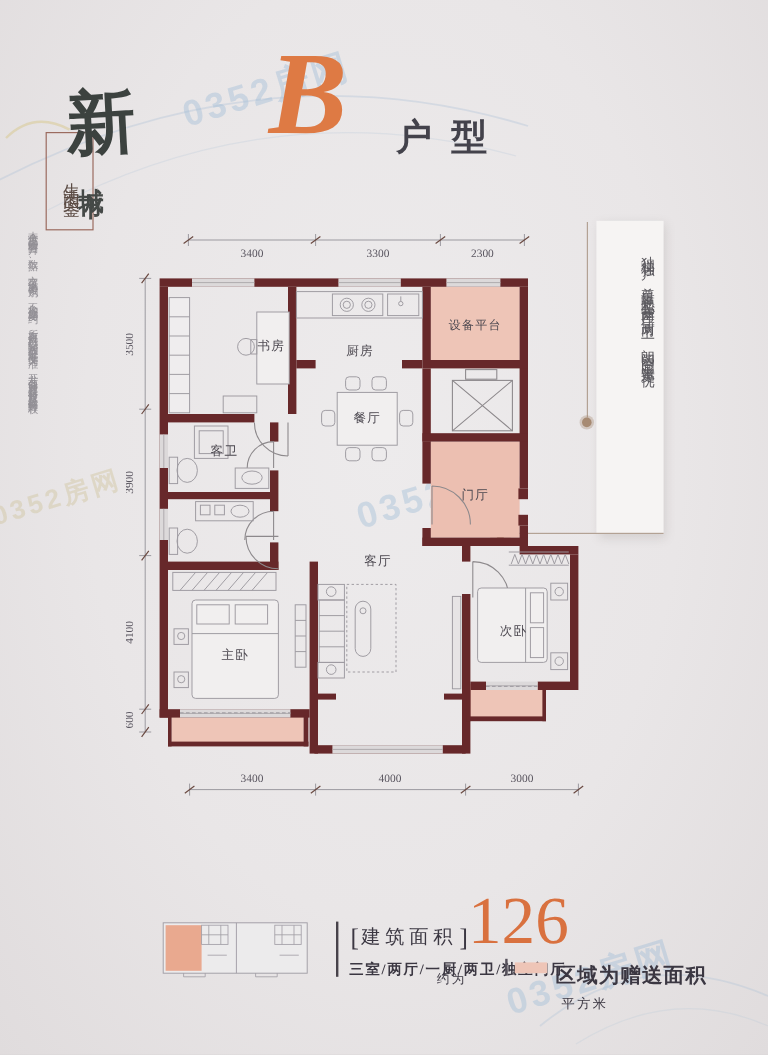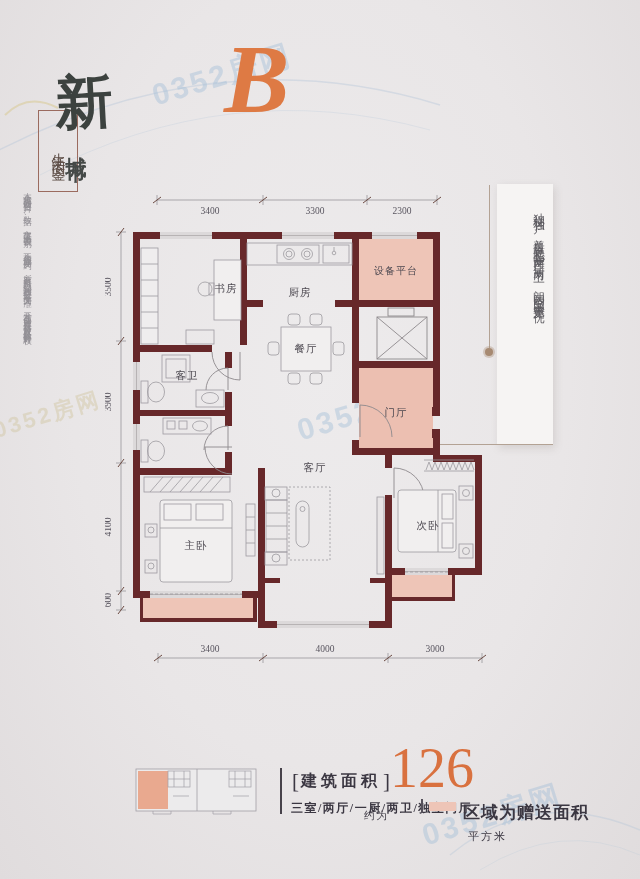--- a/index.html
+++ b/index.html
@@ -40,21 +40,21 @@
                    background:rgba(150,110,85,.30);}
   .foyer-dot-inner{position:absolute;left:413px;top:441px;width:8px;height:8px;border-radius:50%;background:#8a6350;}
   
   svg text{font-family:"Liberation Serif","DejaVu Serif",serif;}
   .room-label{font-size:10.5px;fill:#4c4850;letter-spacing:1px;}
   .dim-label{font-size:9.5px;fill:#5a5660;}
   
   .f-divbar{position:absolute;left:280px;top:768px;width:2px;height:46px;background:#47424a;}
   .f-bracket-label{position:absolute;left:292px;top:771px;display:flex;align-items:center;color:#3b3742;}
   .f-bracket-label .br{font-size:21px;font-weight:400;line-height:1;color:#3b3742;}
-  .f-bracket-label .lbl{font-size:16px;font-weight:700;letter-spacing:4px;margin:0 2px;}
+  .f-bracket-label .lbl{font-size:16px;font-weight:400;letter-spacing:4px;margin:0 2px;}
   .f-approx{position:absolute;left:364px;top:809px;font-size:10.5px;letter-spacing:2px;color:#3b3742;}
   .f-value{position:absolute;left:390px;top:740px;font-size:56px;line-height:1;color:#d9713f;}
   .f-unit{position:absolute;left:468px;top:781px;font-size:11px;letter-spacing:2px;color:#3b3742;margin-top:48px;}
   .f-desc{position:absolute;left:291px;top:800px;font-size:12px;letter-spacing:1.5px;color:#3b3742;font-weight:700;}
   .f-div2{position:absolute;left:421px;top:799px;width:1.5px;height:14px;background:#55505a;}
   .f-swatch{position:absolute;left:429px;top:802px;width:27px;height:9px;background:#eec5b7;}
   .f-note{position:absolute;left:463px;top:801px;font-size:17px;letter-spacing:1px;color:#3b3742;font-weight:700;}
 </style>
 </head>
 <body>
@@ -76,20 +76,21 @@
   <div class="wm" style="left:420px;top:795px">0352房网</div>
   <div class="wm khaki" style="left:-8px;top:400px">0352房网</div>
 
   <div class="logo-box">
     <span>生活图鉴</span>
   </div>
   <div class="logo-xin">新</div>
   <div class="logo-city">城市</div>
 
   <div class="b-letter">B</div>
+  <div class="unit-type">户型</div>
 
   <div class="disclaimer">本宣传品内所有图片、数据、文字仅供参考识别,不构成合同要约,所有资料均以实际和政府批准文件为准,开发商保留对其资料修改权及最终解释权。</div>
 
   <div class="card-rule"></div>
   <div class="card-dot"></div>
   <div class="feature-card">
     <div class="v-line">独梯独户　尊重隐私</div>
     <div class="v-line">三室两厅一厨两卫　朗阔空间采光更优</div>
   </div>
   <div class="foyer-line"></div>

